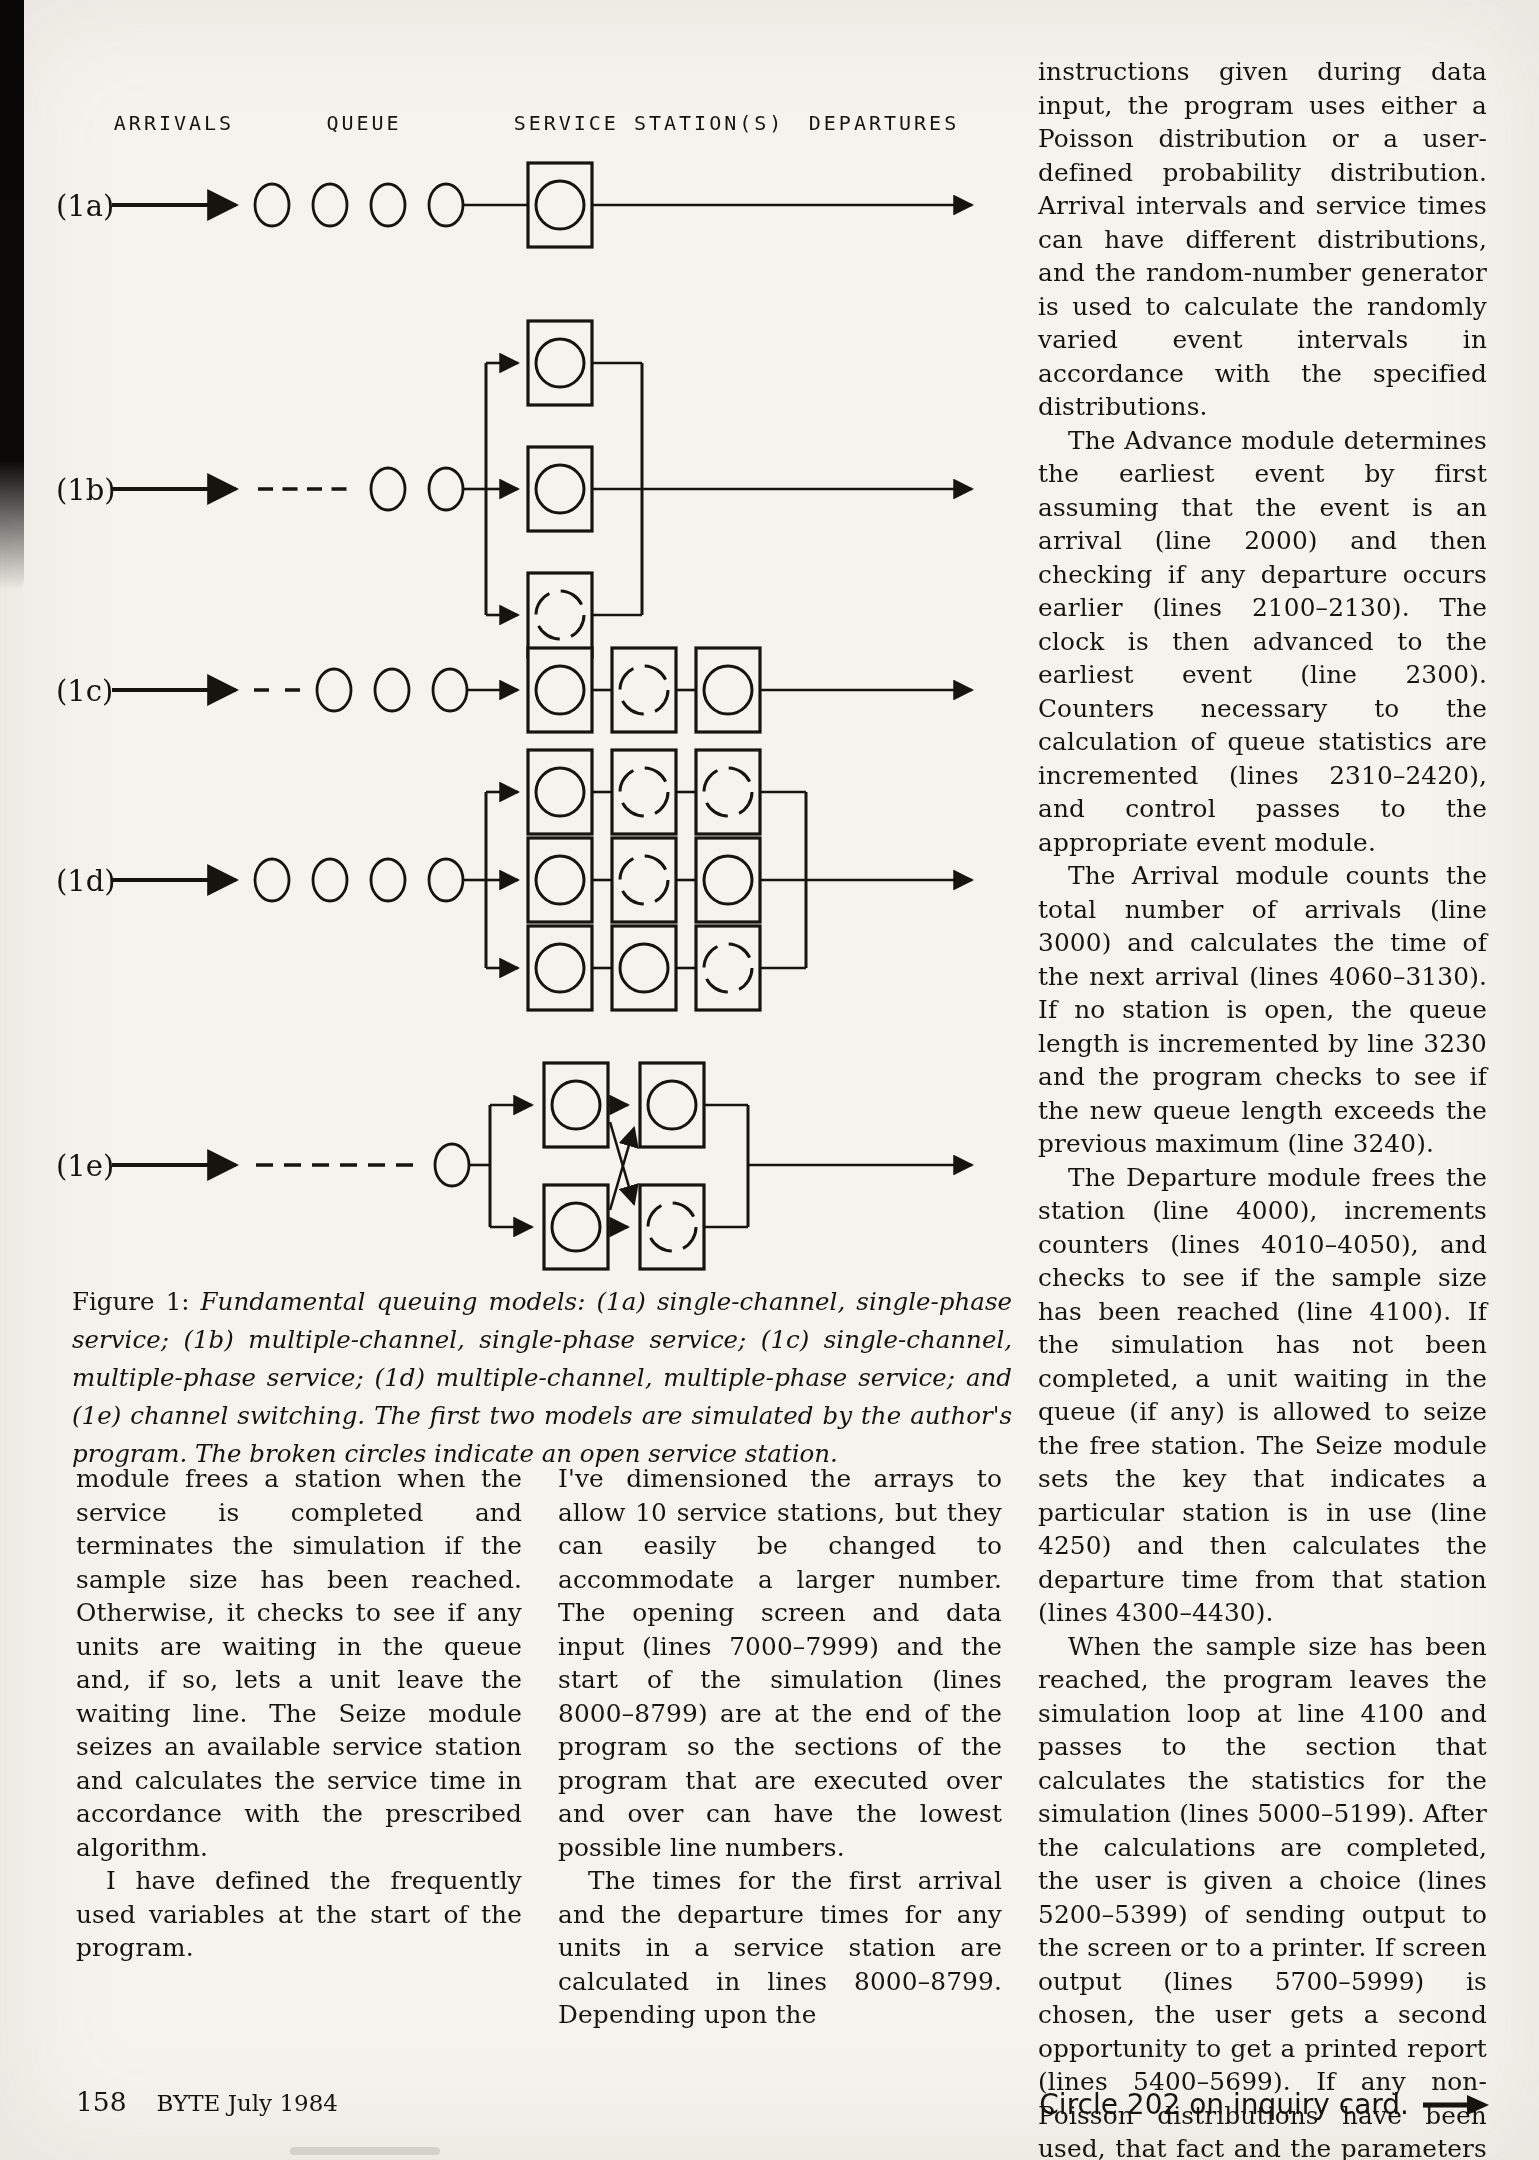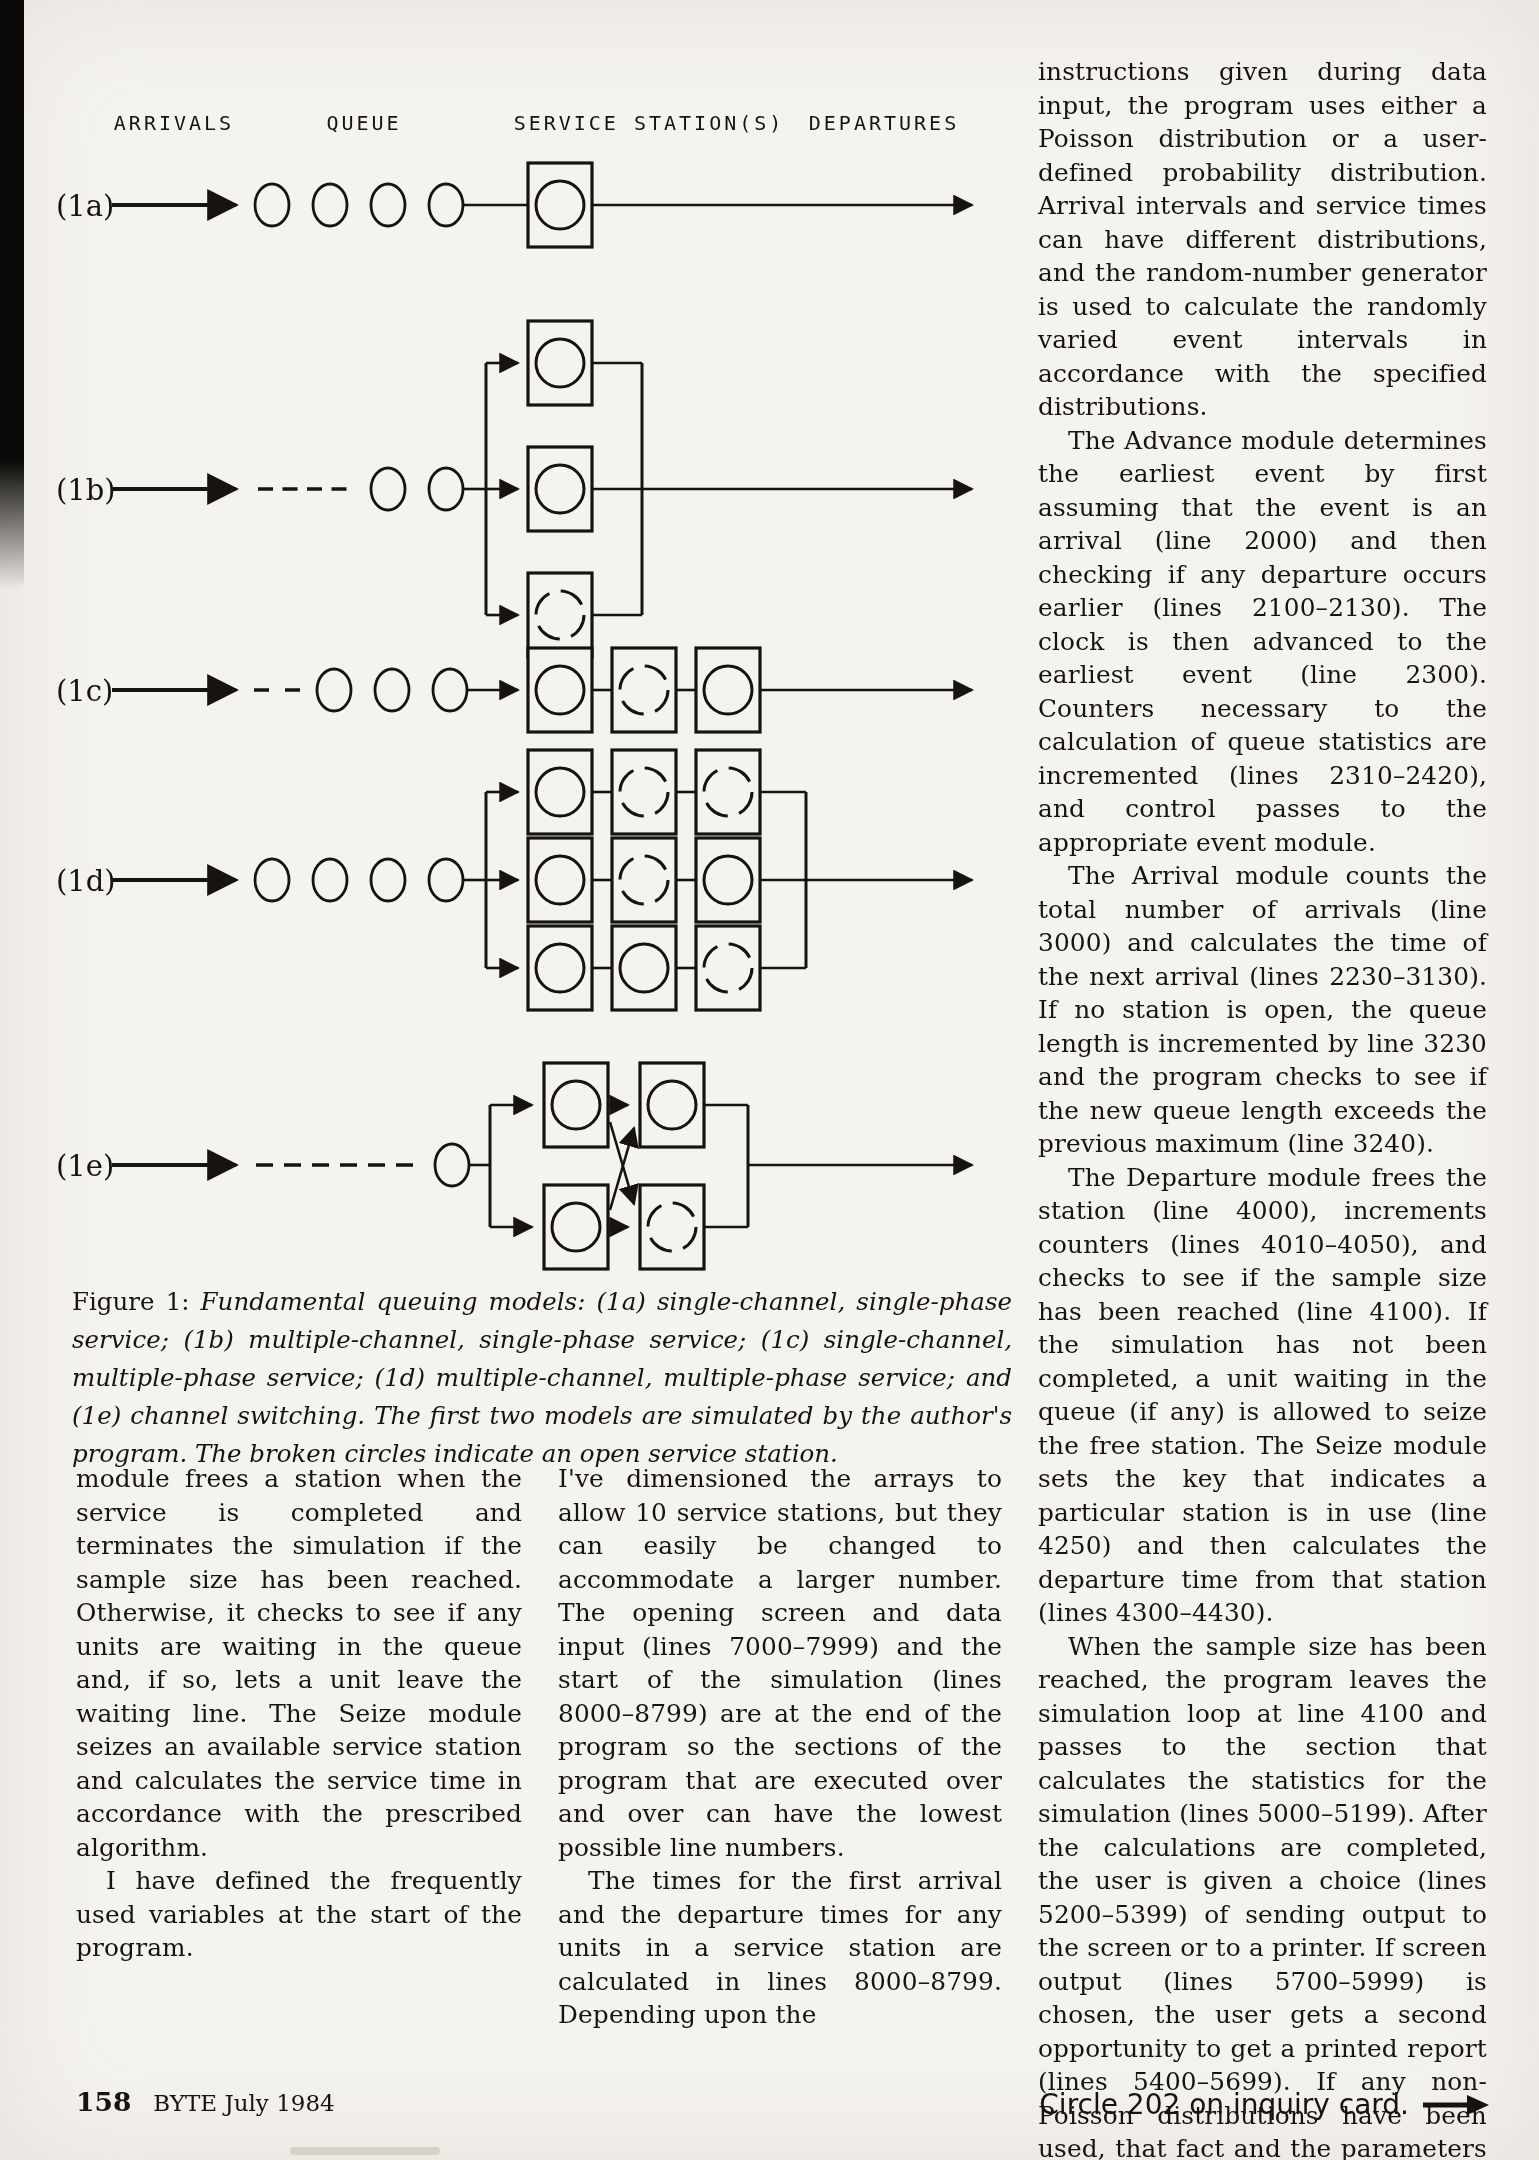--- a/index.html
+++ b/index.html
@@ -57,21 +57,21 @@
   .col p + p { text-indent:30px; }
   #col-left  { left:76px;   top:1462px; width:446px; }
   #col-mid   { left:558px;  top:1462px; width:444px; }
   #col-right { left:1038px; top:55px;   width:449px; }
 
   
   .footer-left {
     position:absolute; left:76px; top:2086px;
     font-size:23px; display:flex; align-items:baseline;
   }
-  .footer-left .page-num { font-weight:bold; font-size:26.5px; margin-right:22px; }
+  .footer-left .page-num { font-weight:normal; font-size:26.5px; margin-right:30px; }
   .footer-right {
     position:absolute; right:50px; top:2088px;
     font-family:"DejaVu Sans", "Liberation Sans", sans-serif;
     font-size:28px; display:flex; align-items:center; gap:14px;
   }
   .footer-right svg { display:block; }
 </style>
 </head>
 <body>
 
@@ -230,21 +230,21 @@
       <p>module frees a station when the service is completed and terminates the simulation if the sample size has been reached. Otherwise, it checks to see if any units are waiting in the queue and, if so, lets a unit leave the waiting line. The Seize module seizes an available service station and calculates the service time in accordance with the prescribed algorithm.</p>
       <p>I have defined the frequently used variables at the start of the program.</p>
     </div>
   <div id="col-mid" class="col">
       <p>I've dimensioned the arrays to allow 10 service stations, but they can easily be changed to accommodate a larger number. The opening screen and data input (lines 7000–7999) and the start of the simulation (lines 8000–8799) are at the end of the program so the sections of the program that are executed over and over can have the lowest possible line numbers.</p>
       <p>The times for the first arrival and the departure times for any units in a service station are calculated in lines 8000–8799. Depending upon the</p>
     </div>
   <div id="col-right" class="col">
       <p>instructions given during data input, the program uses either a Poisson distribution or a user-defined probability distribution. Arrival intervals and service times can have different distributions, and the random-number generator is used to calculate the randomly varied event intervals in accordance with the specified distributions.</p>
       <p>The Advance module determines the earliest event by first assuming that the event is an arrival (line 2000) and then checking if any departure occurs earlier (lines 2100–2130). The clock is then advanced to the earliest event (line 2300). Counters necessary to the calculation of queue statistics are incremented (lines 2310–2420), and control passes to the appropriate event module.</p>
-      <p>The Arrival module counts the total number of arrivals (line 3000) and calculates the time of the next arrival (lines 2230–3130). If no station is open, the queue length is incremented by line 3230 and the program checks to see if the new queue length exceeds the previous maximum (line 3240).</p>
+      <p>The Arrival module counts the total number of arrivals (line 3000) and calculates the time of the next arrival (lines 4060–3130). If no station is open, the queue length is incremented by line 3230 and the program checks to see if the new queue length exceeds the previous maximum (line 3240).</p>
       <p>The Departure module frees the station (line 4000), increments counters (lines 4010–4050), and checks to see if the sample size has been reached (line 4100). If the simulation has not been completed, a unit waiting in the queue (if any) is allowed to seize the free station. The Seize module sets the key that indicates a particular station is in use (line 4250) and then calculates the departure time from that station (lines 4300–4430).</p>
       <p>When the sample size has been reached, the program leaves the simulation loop at line 4100 and passes to the section that calculates the statistics for the simulation (lines 5000–5199). After the calculations are completed, the user is given a choice (lines 5200–5399) of sending output to the screen or to a printer. If screen output (lines 5700–5999) is chosen, the user gets a second opportunity to get a printed report (lines 5400–5699). If any non-Poisson distributions have been used, that fact and the parameters for the distributions(s) are recorded on the report (lines 6500–</p>
     </div>
 
   <div class="footer-left">
     <span class="page-num">158</span>
     <span>BYTE July 1984</span>
   </div>
 
   <div class="footer-right">

